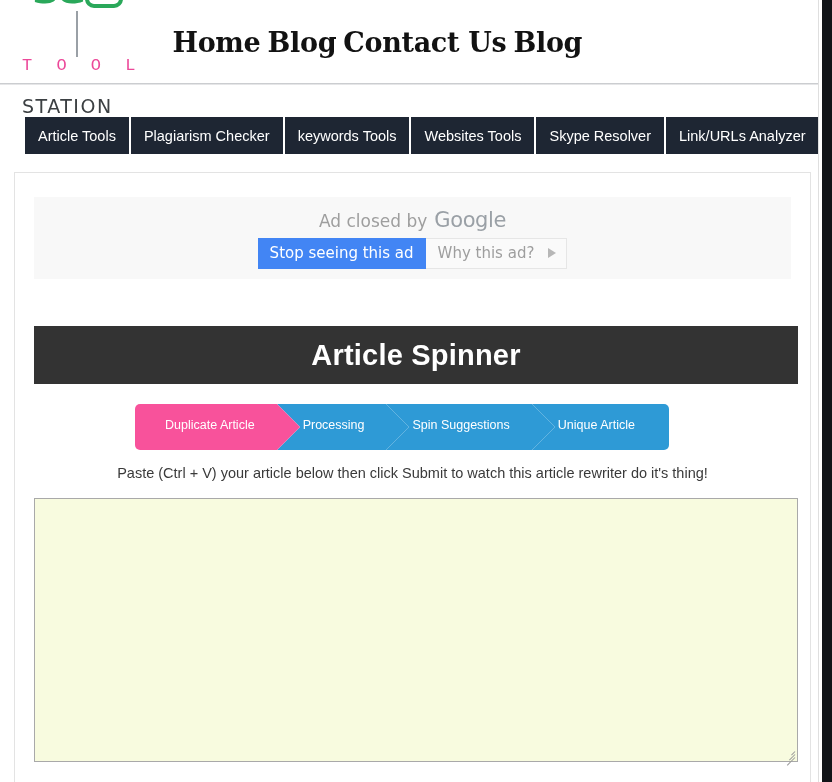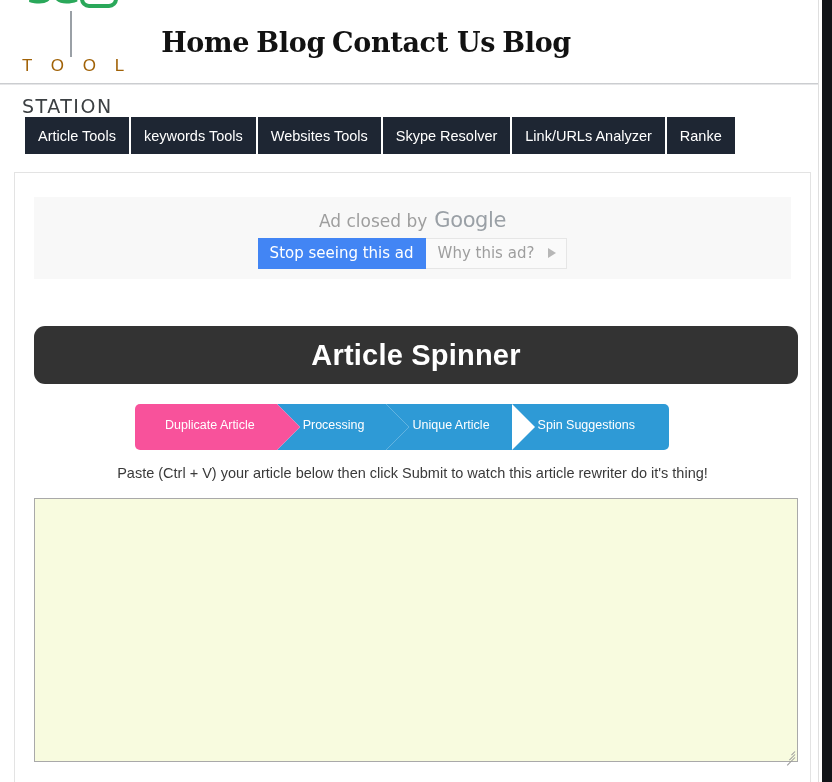--- a/index.html
+++ b/index.html
@@ -92,24 +92,24 @@
     background: #9aa0a6;
     margin-right: 11px;
   }
   .logo-words {
     display: flex;
     flex-direction: column;
     justify-content: center;
     line-height: 1;
   }
   .logo-tool {
-    font-family: Liberation Sans, sans-serif;
+    font-family: Liberation Mono, monospace;
     font-size: 17px;
     letter-spacing: 7px;
-    color: #a16207;
+    color: #ec4899;
     font-weight: 400;
     margin-bottom: 23px;
   }
   .logo-station {
     font-family: "DejaVu Sans", sans-serif;
     font-size: 19px;
     letter-spacing: 1.5px;
     color: #3c4043;
     font-weight: 400;
   }
@@ -233,21 +233,20 @@
   
   .panel-heading {
     position: absolute;
     top: 153px; left: 19px;
     width: 764px;
     height: 58px;
     background: #333333;
     display: flex;
     align-items: center;
     justify-content: center;
-    border-radius: 11px;
   }
   .panel-heading span {
     color: #ffffff;
     font-family: "Liberation Sans", sans-serif;
     font-weight: 700;
     font-size: 29px;
     letter-spacing: 0.2px;
   }
 
   
@@ -383,20 +382,21 @@
       <a href="#">Home</a>
       <a href="#">Blog</a>
       <a href="#">Contact Us</a>
       <a href="#">Blog</a>
     </nav>
   </div>
   <div class="header-shadow"></div>
 
   <div class="tools-bar">
     <div class="tools-item">Article Tools</div>
+    <div class="tools-item">Plagiarism Checker</div>
     <div class="tools-item">keywords Tools</div>
     <div class="tools-item">Websites Tools</div>
     <div class="tools-item">Skype Resolver</div>
     <div class="tools-item">Link/URLs Analyzer</div>
     <div class="tools-item">Ranke</div>
   </div>
 
   <div class="content-card">
 
     <div class="ad-block">
@@ -422,26 +422,26 @@
         <span style="color:#ffffff;position:relative;z-index:4;">Duplicate Article</span>
         <span class="arrow-out"></span>
       </div>
       <div class="step" style="background:#2e9ad6;color:#2e9ad6;">
         <span class="arrow-notch"></span>
         <span style="color:#ffffff;position:relative;z-index:4;">Processing</span>
         <span class="arrow-out"></span>
       </div>
       <div class="step" style="background:#2e9ad6;color:#2e9ad6;">
         <span class="arrow-notch"></span>
-        <span style="color:#ffffff;position:relative;z-index:4;">Unique Article</span>
+        <span style="color:#ffffff;position:relative;z-index:4;">Spin Suggestions</span>
+        <span class="arrow-out"></span>
       </div>
       <div class="step" style="background:#2e9ad6;color:#2e9ad6;">
         <span class="arrow-notch"></span>
-        <span style="color:#ffffff;position:relative;z-index:4;">Spin Suggestions</span>
-        <span class="arrow-out"></span>
+        <span style="color:#ffffff;position:relative;z-index:4;">Unique Article</span>
       </div>
     </div>
 
     <div class="instruction">Paste (Ctrl + V) your article below then click Submit to watch this article rewriter do it's thing!</div>
 
     <textarea class="article-textarea" placeholder="" style=""></textarea>
     <div class="resize-grip">
       <i></i>
         <i></i>
         <i></i>

